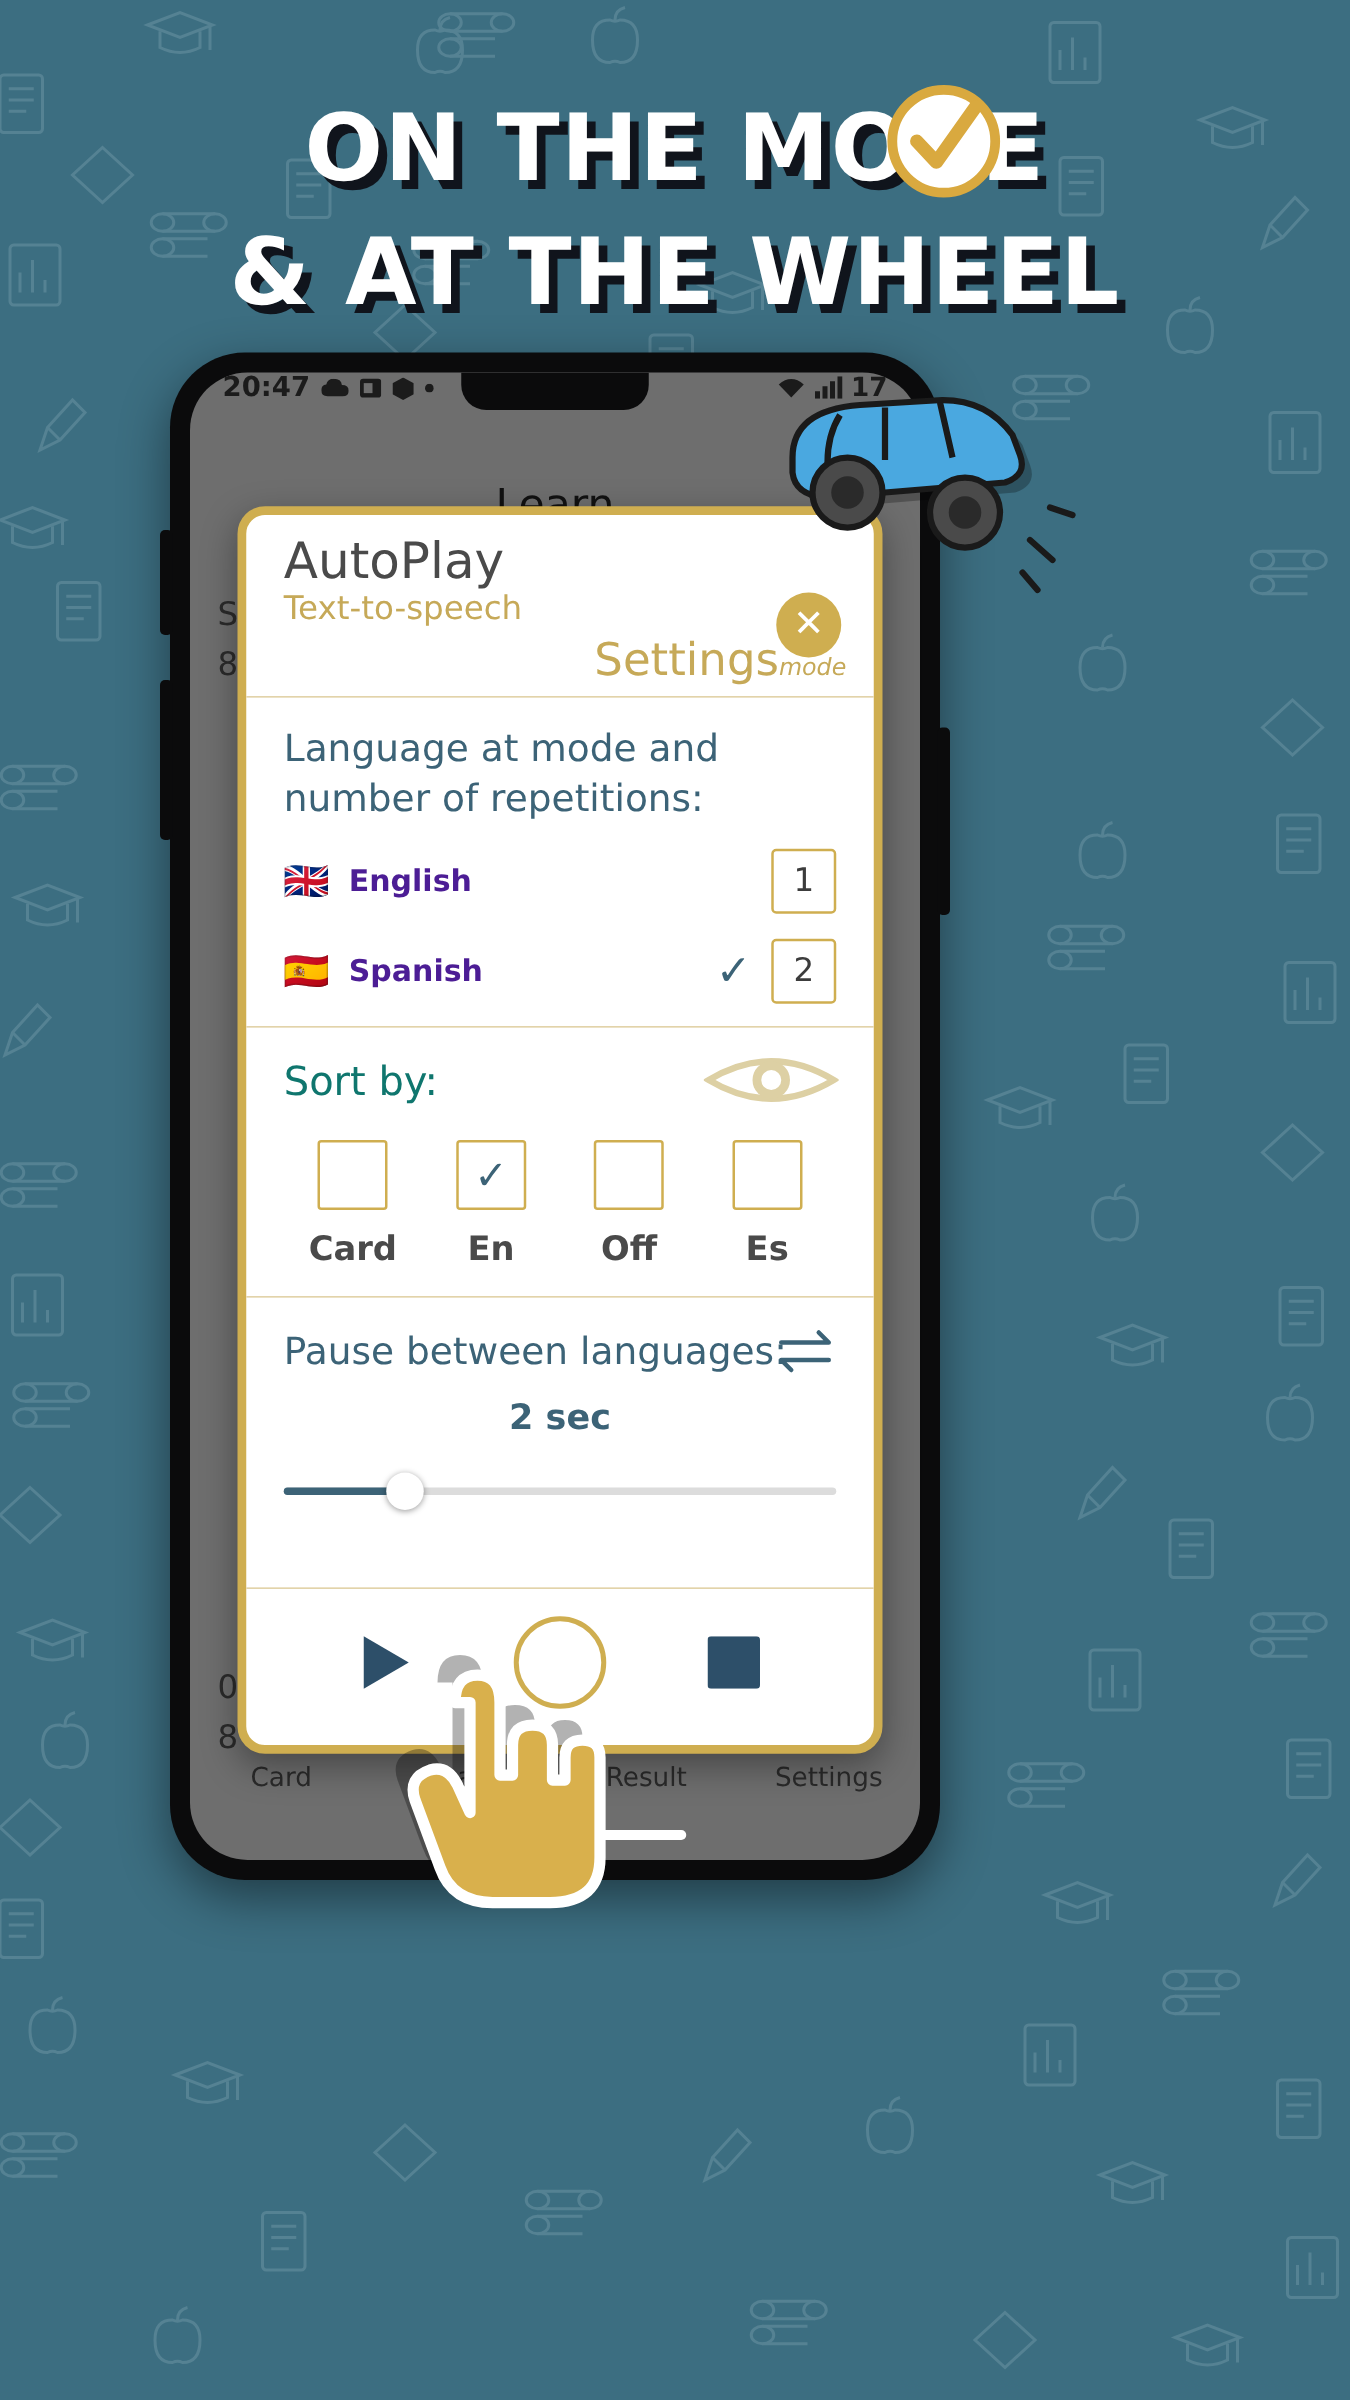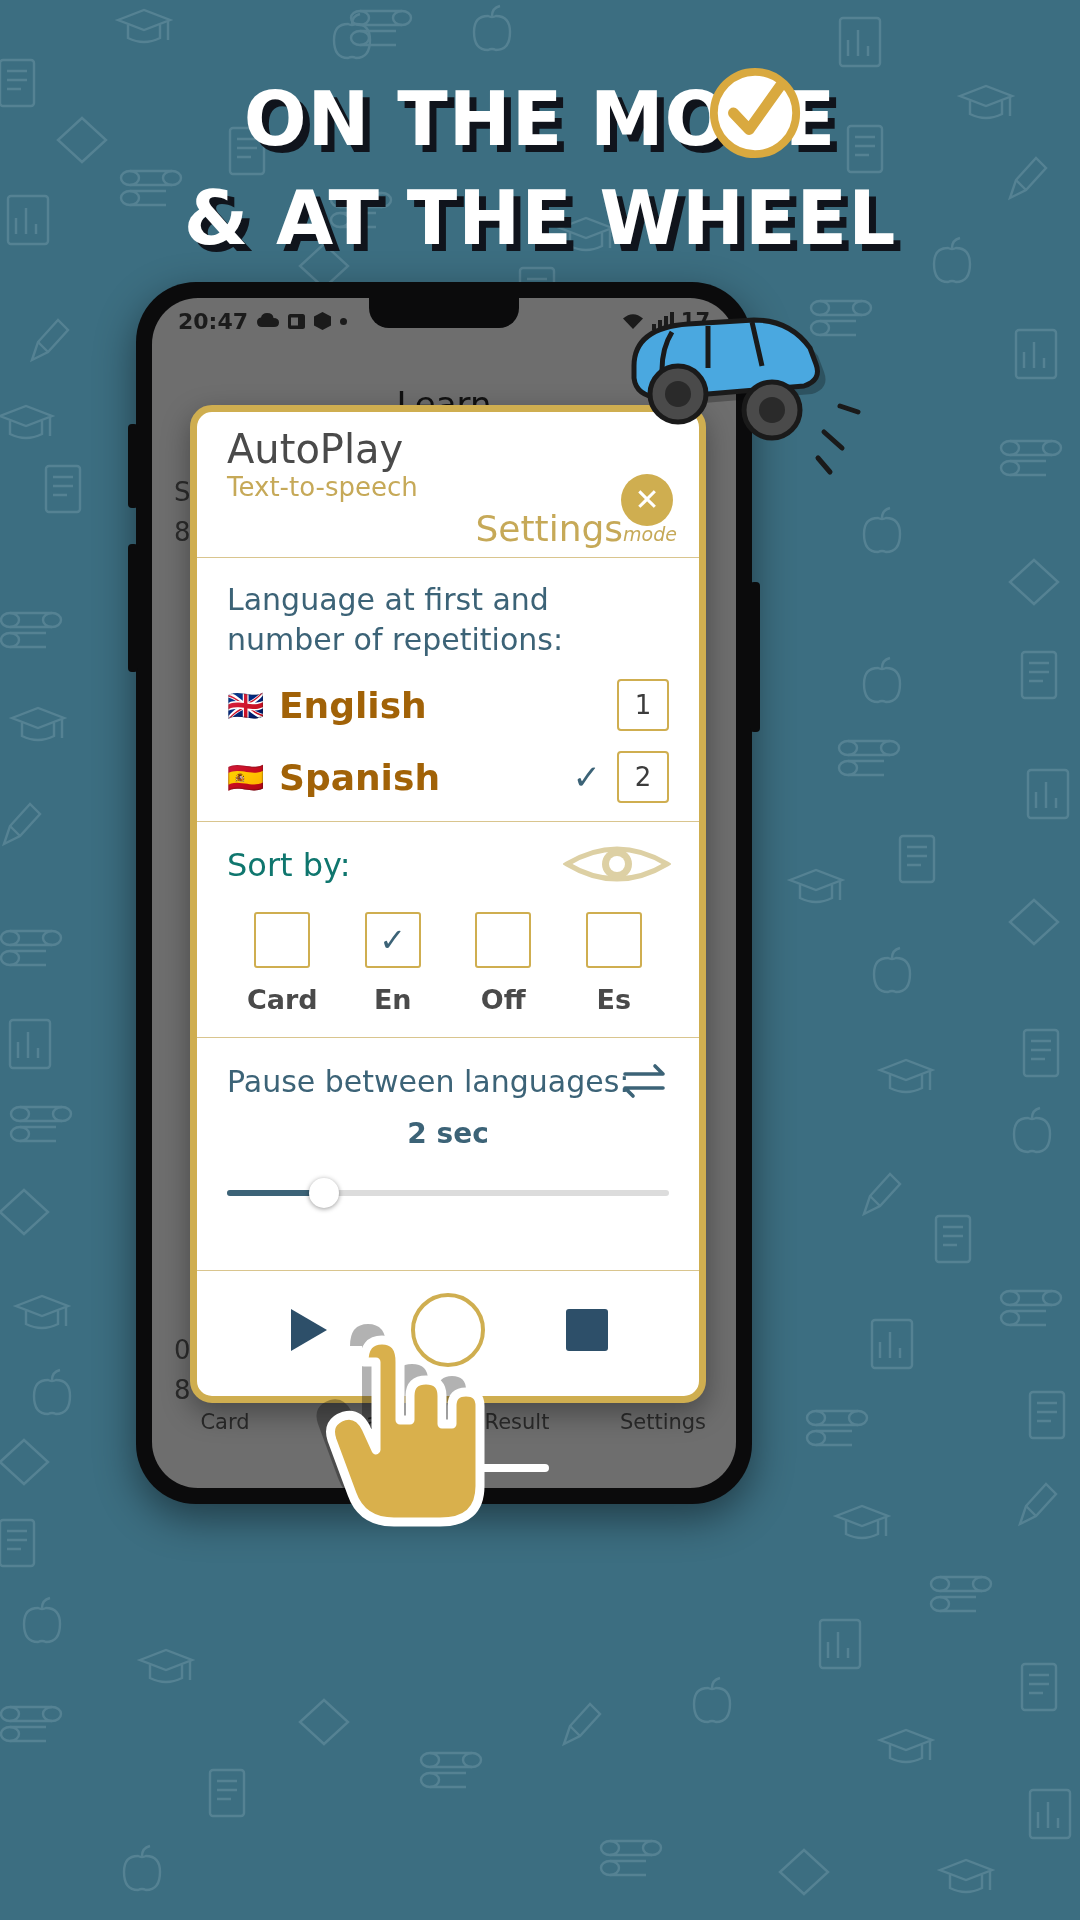--- a/index.html
+++ b/index.html
@@ -66,21 +66,21 @@
     overflow:hidden;
   }
   .notch {
     position:absolute; left:50%; transform:translateX(-50%);
     top:0; width:150px; height:30px;
     background:#0b0b0c;
     border-radius:0 0 20px 20px;
   }
   .statusbar {
     position:absolute; top:0; left:0; right:0; height:46px;
-    display:flex; align-items:center;
+    display:flex; align-items:flex-start;
     padding:0 26px;
     color:#1b1b1b; font-size:22px; font-weight:bold;
   }
   .sb-left { display:flex; align-items:center; gap:9px; }
   .sb-right { margin-left:auto; display:flex; align-items:center; gap:7px; font-size:21px; }
 
   .screen-title {
     position:absolute; top:86px; left:0; right:0;
     text-align:center; font-size:34px; color:#111; font-weight:normal;
   }
@@ -137,21 +137,21 @@
   .premium-mode { font-size:19px; color:#c6a958;font-style:italic; }
 
   
   .lang-block { padding:22px 30px 18px; }
   .lang-q { font-size:30px; color:#3c6377; line-height:1.32; }
   .lang-row {
     display:flex; align-items:center;
     margin-top:20px;
   }
   .flag { font-size:30px; width:52px; }
-  .lang-name { font-size:36px; font-weight:bold; color:#a16207; }
+  .lang-name { font-size:24px; font-weight:bold; color:#4c1d95; }
   .lang-check { margin-left:auto; color:#3c6377; font-size:34px; margin-right:16px; }
   .rep-box {
     width:52px; height:52px;
     border:2px solid #cfae50; border-radius:4px;
     display:flex; align-items:center; justify-content:center;
     font-size:26px; color:#3c3c3c;
   }
 
   
   .sort-block { padding:24px 30px 22px; position:relative; }
@@ -408,21 +408,21 @@
     <div class="dlg-title">AutoPlay</div>
     <div class="dlg-sub">Text-to-speech</div>
     <div class="close-btn">✕</div>
   </div>
   <div class="premium-row">
     <span class="premium-main">Settings</span><span class="premium-mode">mode</span>
   </div>
   <div class="divider"></div>
 
   <div class="lang-block">
-    <div class="lang-q">Language at first and number of repetitions:</div>
+    <div class="lang-q">Language at mode and number of repetitions:</div>
 
     <div class="lang-row">
       <span class="flag">🇬🇧</span>
       <span class="lang-name">English</span>
       <span class="lang-check" style="visibility:hidden;">✓</span>
       <span class="rep-box">1</span>
     </div>
 
     <div class="lang-row">
       <span class="flag">🇪🇸</span>

